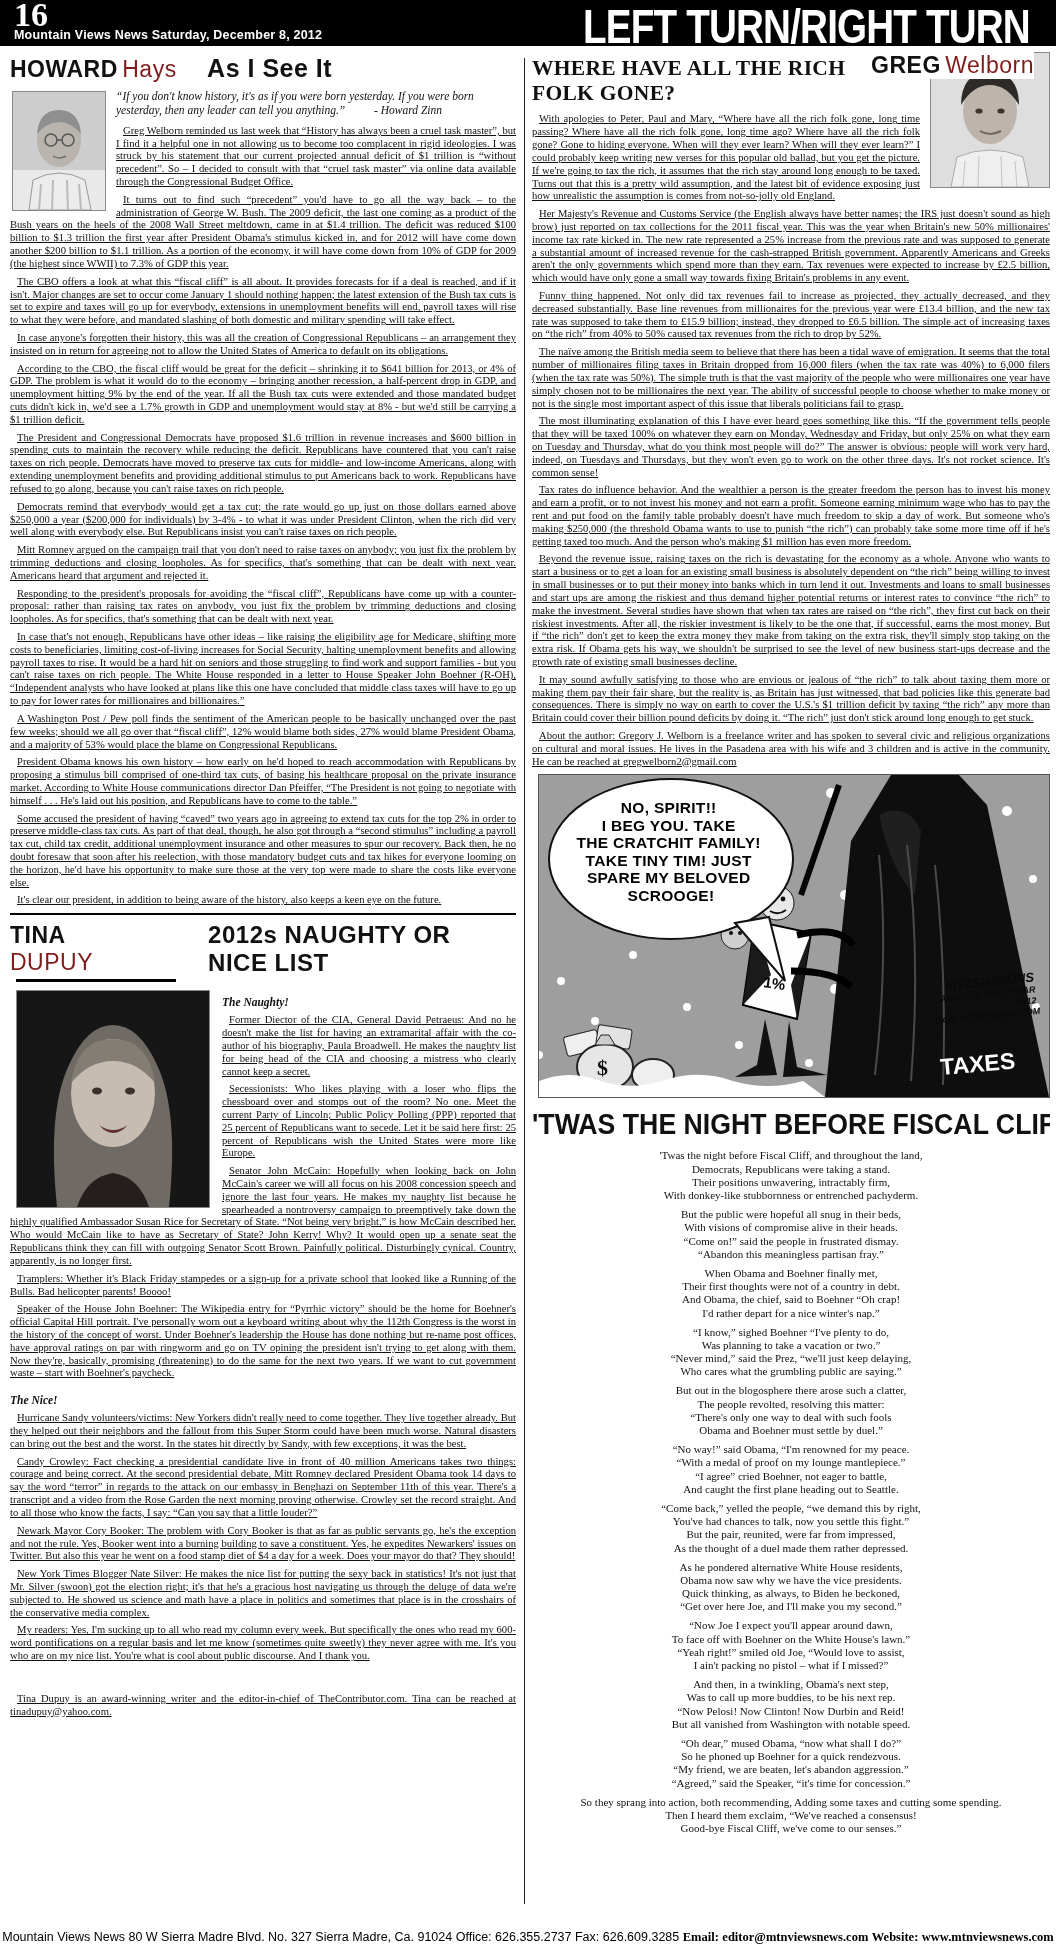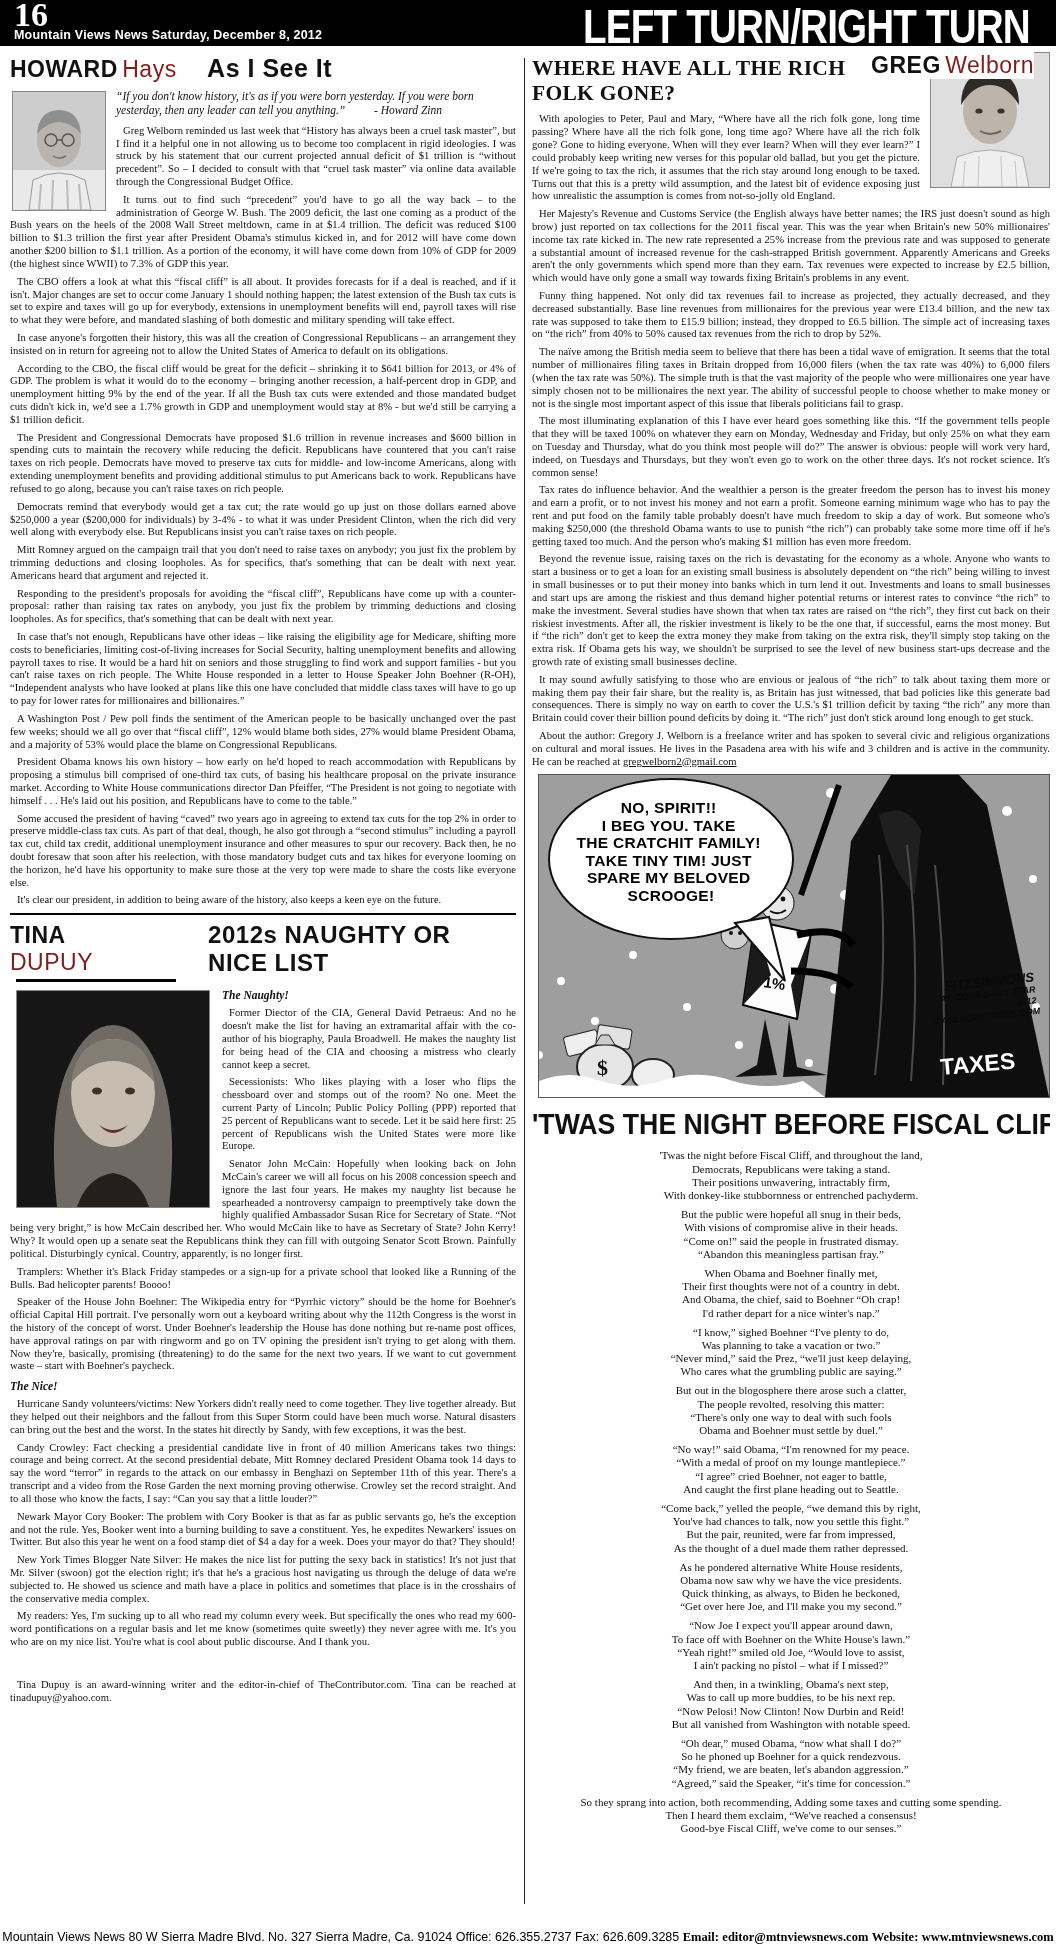--- a/index.html
+++ b/index.html
@@ -12,37 +12,37 @@
   #banner{position:absolute;right:26px;top:-2px;font:bold 46px "Liberation Sans",sans-serif;
           transform:scaleX(.84) scaleY(1.05);transform-origin:right top;letter-spacing:-1px;white-space:nowrap;}
   
   #colL{position:absolute;left:10px;top:52px;width:506px;height:1852px;overflow:hidden;}
   #colR{position:absolute;left:532px;top:52px;width:518px;height:1852px;overflow:hidden;}
   #vrule{position:absolute;left:524px;top:58px;width:1px;height:1846px;background:#222;}
   .bylineRow{font-family:"Liberation Sans",sans-serif;margin:2px 0 6px 0;}
   .byBold{font-weight:bold;font-size:23px;letter-spacing:.5px;}
   .byLight{font-weight:normal;font-size:23px;color:#7f1d1d;letter-spacing:.5px;}
   .colTitle{font-weight:bold;font-size:25px;margin-left:26px;letter-spacing:.5px;}
-  .body-par{font-size:10.6px;line-height:1.21;text-align:justify;margin:0 0 5px 0;text-indent:7px;}
+  .body-par{font-size:10.6px;line-height:1.21;text-align:justify;margin:0 0 5px 0;text-indent:7px;text-decoration:underline;}
   .quote{font-style:italic;font-size:11.5px;line-height:1.25;margin:0 0 7px 0;}
   .quote .attr{margin-left:26px;}
   .photo{border:1px solid #888;}
   #howardPhoto{float:left;margin:2px 10px 4px 2px;}
   #gregName{position:absolute;right:16px;top:0;font-family:"Liberation Sans",sans-serif;background:#fff;padding-left:4px;}
   #gregHead{font:bold 21.5px "Liberation Serif",serif;width:370px;line-height:1.15;margin:4px 0 8px 0;letter-spacing:.3px;}
   #gregPhoto{float:right;margin:0 0 6px 10px;}
   .aboutEmail{text-decoration:underline;margin-top:40px;}
   
   #tinaRule{border:none;border-top:2.5px solid #000;margin:6px 0 6px 0;}
   #tinaHeadRow{display:flex;align-items:baseline;font-family:"Liberation Sans",sans-serif;margin-bottom:2px;}
   #tinaName{font-size:23px;}
   #tinaBar{width:160px;height:3px;background:#000;margin:2px 0 6px 6px;}
   #tinaHeadline{font:bold 24px "Liberation Sans",sans-serif;margin-left:79px;letter-spacing:.5px;}
   #tinaPhoto{float:left;margin:2px 12px 5px 6px;}
-  .subLabel{font-style:italic;font-weight:bold;font-size:11.5px;margin:7px 0 6px 0;}
+  .subLabel{font-style:italic;font-weight:bold;font-size:11.5px;margin:14px 0 6px 0;}
   #tinaSignoff{margin-top:30px;}
   
   #cartoonBox{border:1px solid #555;margin:6px 0 10px 6px;line-height:0;}
   
   #poemTitleRow{margin:10px 0 8px 0;white-space:nowrap;}
   #poemTitle{font:bold 29px "Liberation Sans",sans-serif;transform:scaleX(.92);transform-origin:left;display:inline-block;letter-spacing:0;}
   .stanza{font-size:11px;line-height:1.2;text-align:center;margin:0 0 6px 0;}
   
   #footer{position:absolute;left:0;top:1930px;width:1056px;text-align:center;
           font:12.5px "Liberation Sans",sans-serif;color:#000;white-space:nowrap;}

